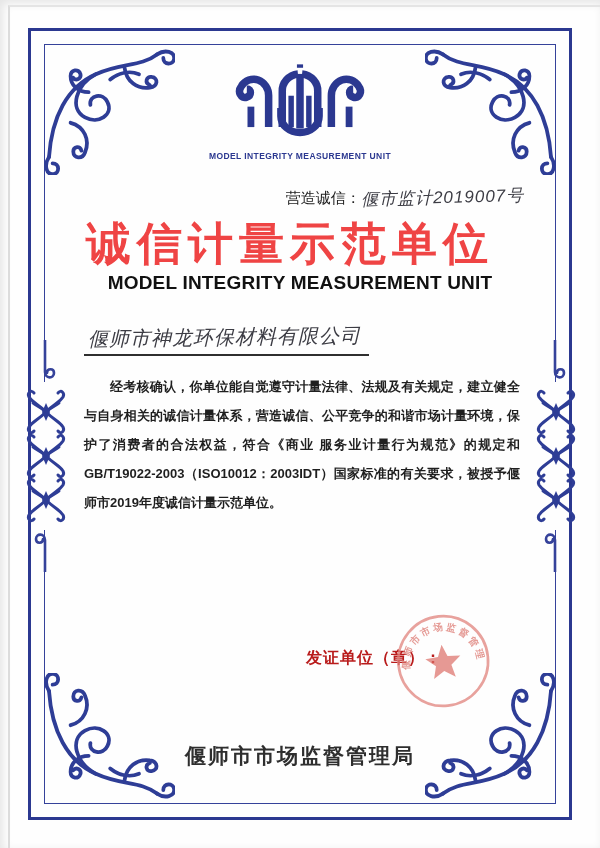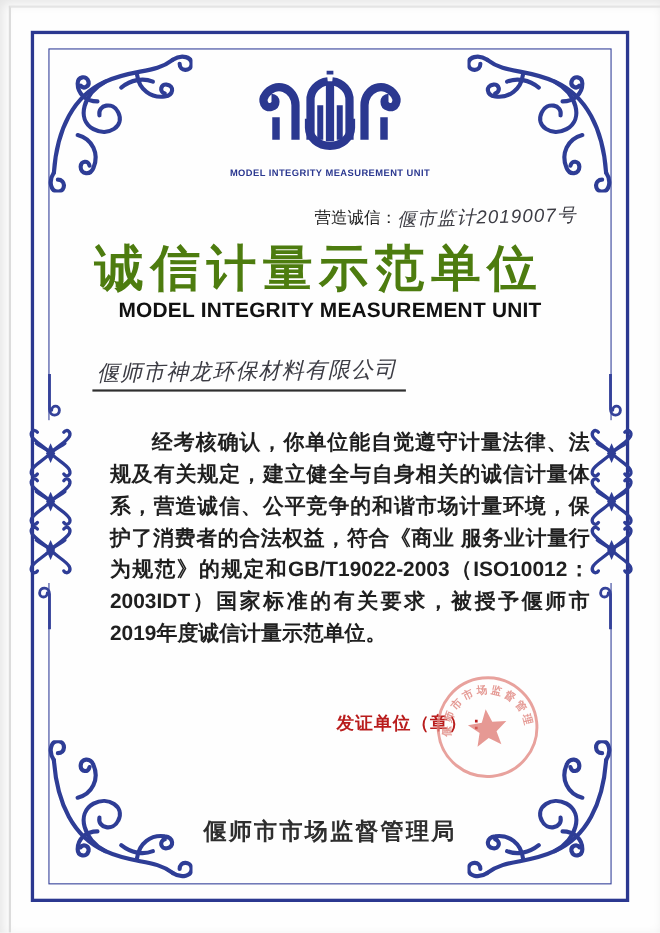--- a/index.html
+++ b/index.html
@@ -26,32 +26,32 @@
   .logo-svg { width:150px; height:89px; }
   .logo-caption { margin-top:2px; font-size:8.5px; font-weight:bold; color:#2b3890;
     letter-spacing:0.4px; }
 
   .cert-no { position:absolute; top:186px; right:76px; font-size:15px; color:#222;
     white-space:nowrap; }
   .hand { font-style:italic; color:#3c3c44; font-weight:500; }
   .cert-no .hand { font-size:17px; display:inline-block; transform:rotate(-1.5deg); letter-spacing:1px; }
 
   .title-zh { position:absolute; left:0; top:214px; width:580px; margin:0; text-align:center;
-    font-family:"DejaVu Serif", serif; font-size:45px; font-weight:900; color:#4d7c0f;
+    font-family:"DejaVu Serif", serif; font-size:45px; font-weight:900; color:#ef4444;
     letter-spacing:6px; }
   .title-en { position:absolute; left:0; top:272px; width:600px; margin:0; text-align:center;
     font-size:19px; font-weight:800; color:#111; letter-spacing:0.2px; }
 
   .awardee { position:absolute; left:84px; top:324px; }
   .awardee .line { display:inline-block; min-width:240px; padding:0 8px 3px 4px;
     border-bottom:2px solid #2f2f2f;text-align:right; }
   .awardee .hand { font-size:20px; display:inline-block; transform:rotate(-0.8deg); letter-spacing:1px; }
 
-  .body-text { position:absolute; left:84px; top:372px; width:436px; margin:16px;
-    font-size:19px; line-height:29px; color:#1f1f1f; font-weight:600;
+  .body-text { position:absolute; left:84px; top:372px; width:436px; margin:0;
+    font-size:13px; line-height:29px; color:#1f1f1f; font-weight:600;
     text-align:justify; text-indent:2em; }
 
   .issuer { position:absolute; left:306px; top:648px; font-size:16px; color:#b91c1c;
     letter-spacing:1px; font-weight:600; }
 
   .seal { position:absolute; left:392px; top:608px; width:102px; height:102px;
     transform:rotate(-6deg); opacity:0.88; }
 
   .agency { position:absolute; left:0; top:742px; width:600px; text-align:center;
     font-size:21px; font-weight:700; color:#2e2e2e; letter-spacing:2px; }

